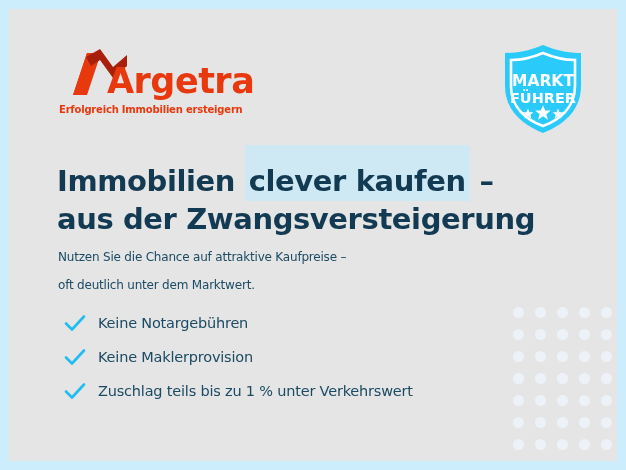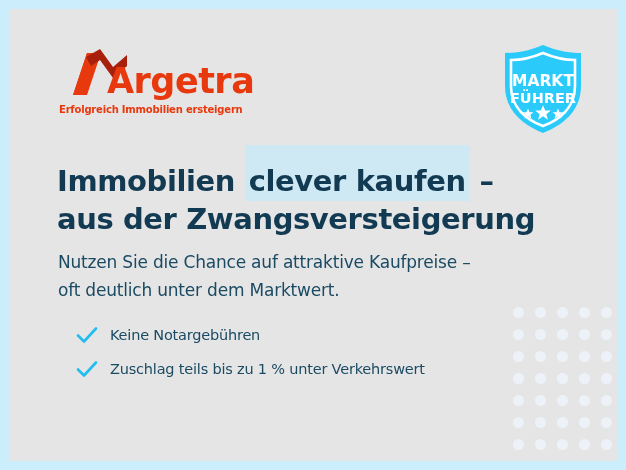--- a/index.html
+++ b/index.html
@@ -129,21 +129,21 @@
     -webkit-box-decoration-break: clone;
   }
 
   
   #subheadline {
     position: absolute;
     left: 49px;
     top: 222px;
     width: 500px;
     font-family: "DejaVu Sans", sans-serif;
-    font-size: 17px;
+    font-size: 12px;
     font-weight: normal;
     color: #1B4A63;
     line-height: 28px;
     letter-spacing: -0.2px;
     z-index: 2;
   }
   #subheadline .sub-line { display: block; white-space: nowrap; }
 
   
   #checklist {
@@ -330,33 +330,41 @@
     <h1 id="headline">
       <span class="hl-line"><span>Immobilien </span><span class="mark">clever kaufen</span><span> –</span></span>
       <span class="hl-line">aus der Zwangsversteigerung</span>
     </h1>
 
     <p id="subheadline">
       <span class="sub-line">Nutzen Sie die Chance auf attraktive Kaufpreise –</span>
       <span class="sub-line">oft deutlich unter dem Marktwert.</span>
     </p>
 
-    <ul id="checklist" style="list-style:none;margin:16px;padding:0;">
+    <ul id="checklist" style="list-style:none;margin:4px;padding:0;">
       <li class="check-item">
         <span class="check-icon">
           <svg width="22" height="18" viewBox="0 0 22 18" xmlns="http://www.w3.org/2000/svg">
             <polyline points="2,9.5 8,15.5 20,2.5" fill="none" stroke="#22BDEF" stroke-width="2.6" stroke-linecap="round" stroke-linejoin="round"></polyline>
           </svg>
         </span>
         <span class="check-label">Keine Notargebühren</span>
       </li>
       <li class="check-item">
         <span class="check-icon">
           <svg width="22" height="18" viewBox="0 0 22 18" xmlns="http://www.w3.org/2000/svg">
             <polyline points="2,9.5 8,15.5 20,2.5" fill="none" stroke="#22BDEF" stroke-width="2.6" stroke-linecap="round" stroke-linejoin="round"></polyline>
           </svg>
         </span>
+        <span class="check-label">Keine Maklerprovision</span>
+      </li>
+      <li class="check-item">
+        <span class="check-icon">
+          <svg width="22" height="18" viewBox="0 0 22 18" xmlns="http://www.w3.org/2000/svg">
+            <polyline points="2,9.5 8,15.5 20,2.5" fill="none" stroke="#22BDEF" stroke-width="2.6" stroke-linecap="round" stroke-linejoin="round"></polyline>
+          </svg>
+        </span>
         <span class="check-label">Zuschlag teils bis zu 1 % unter Verkehrswert</span>
       </li>
     </ul>
 
   </div>
 </div>
 
 </body></html>

